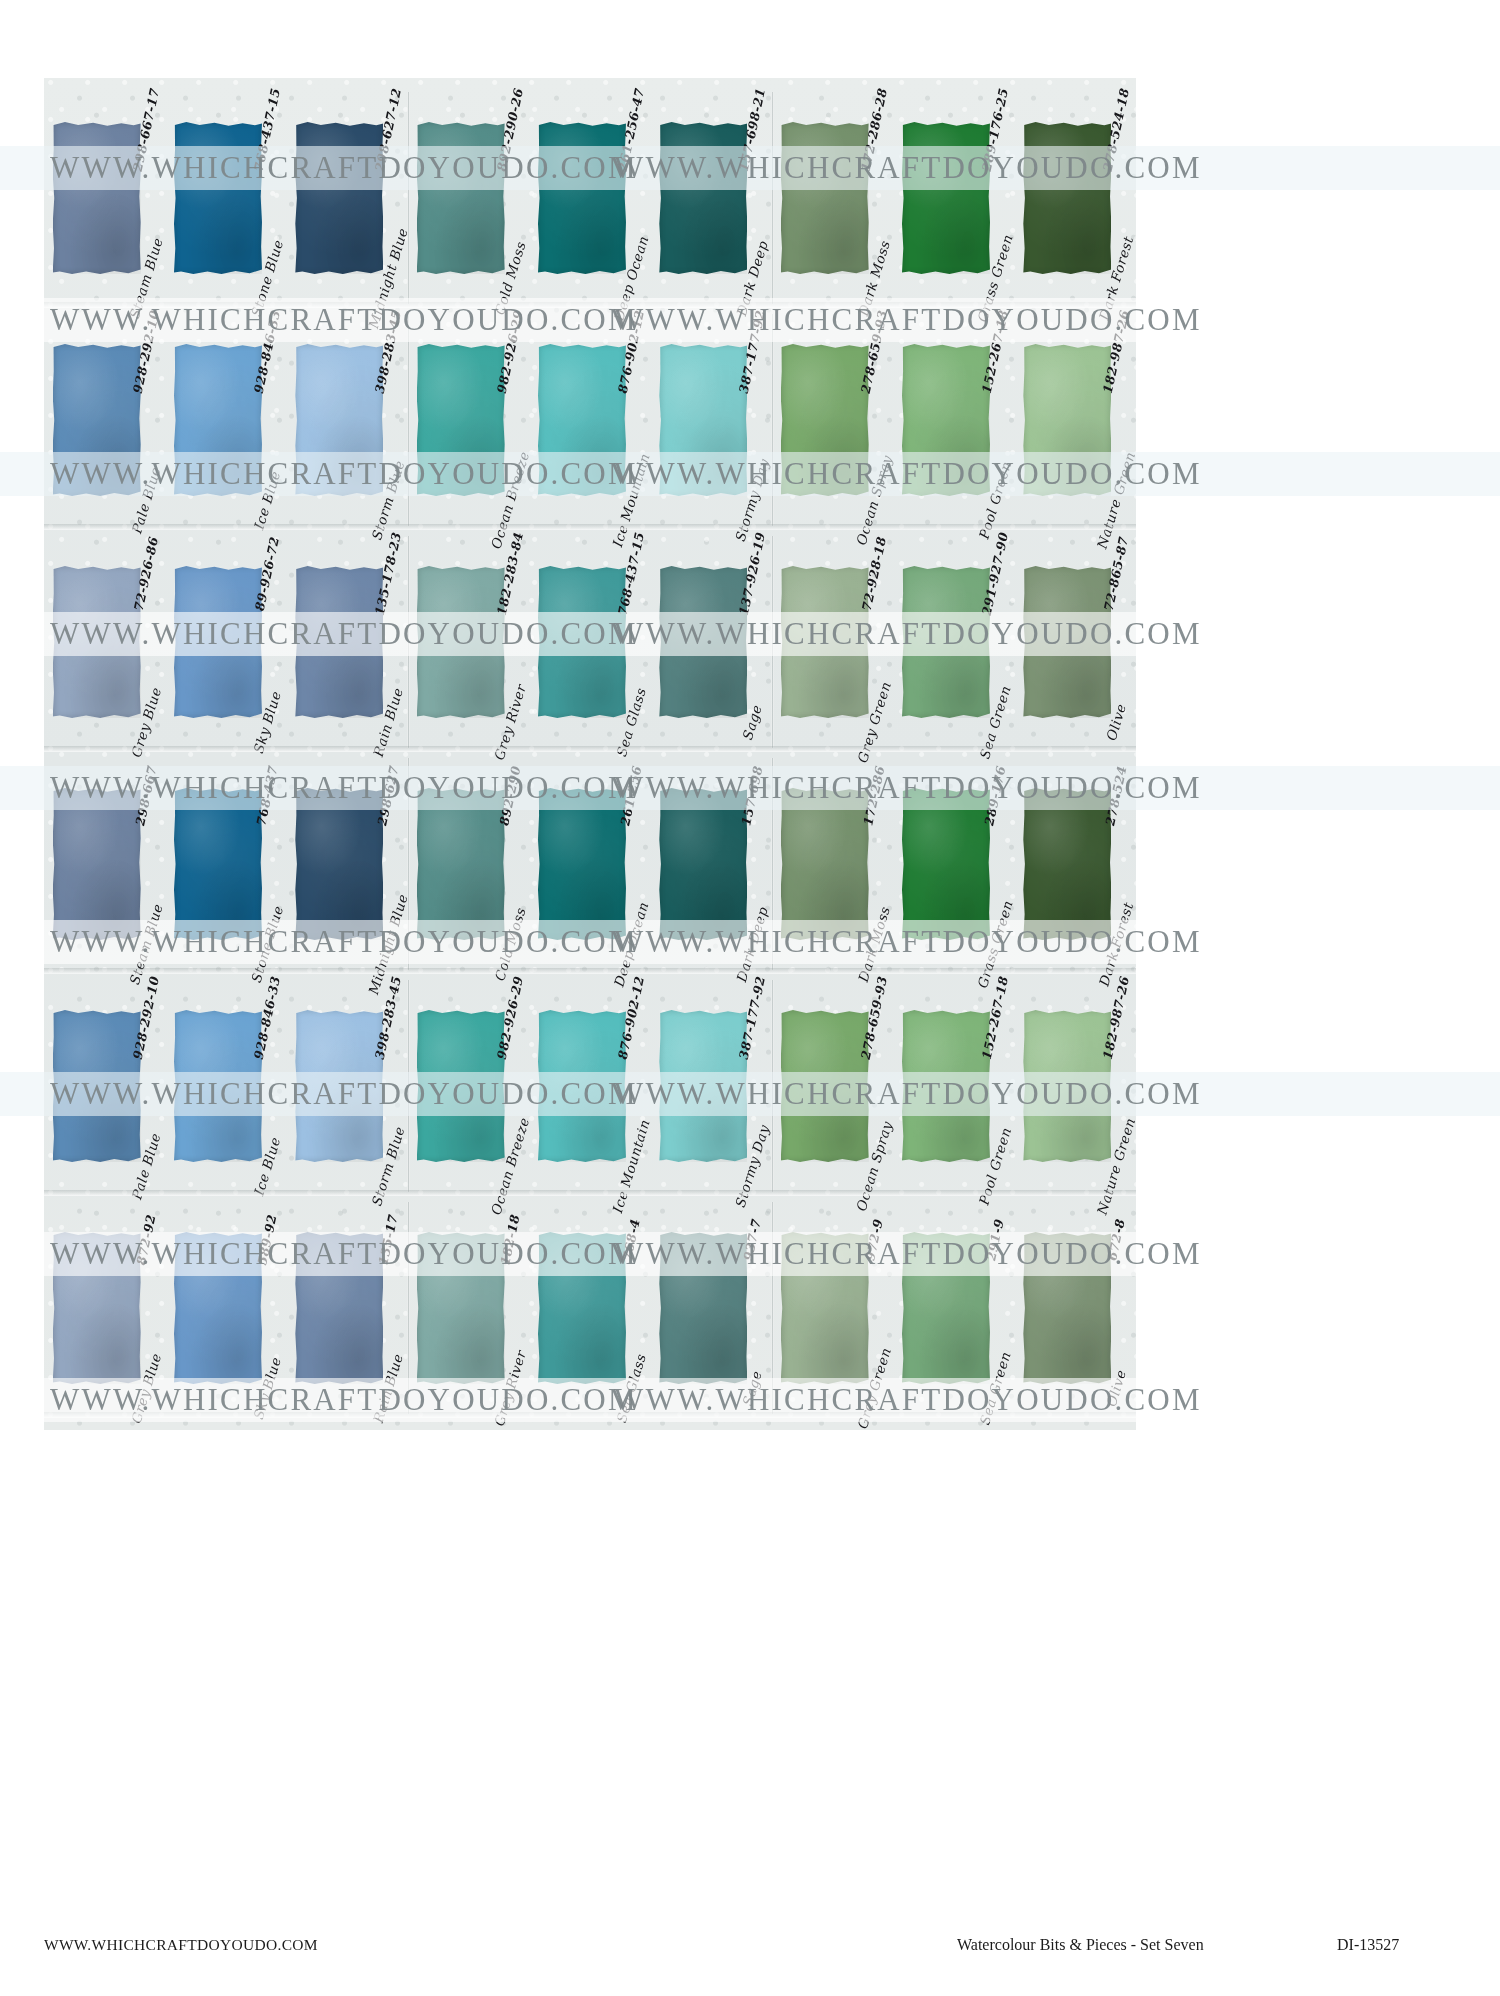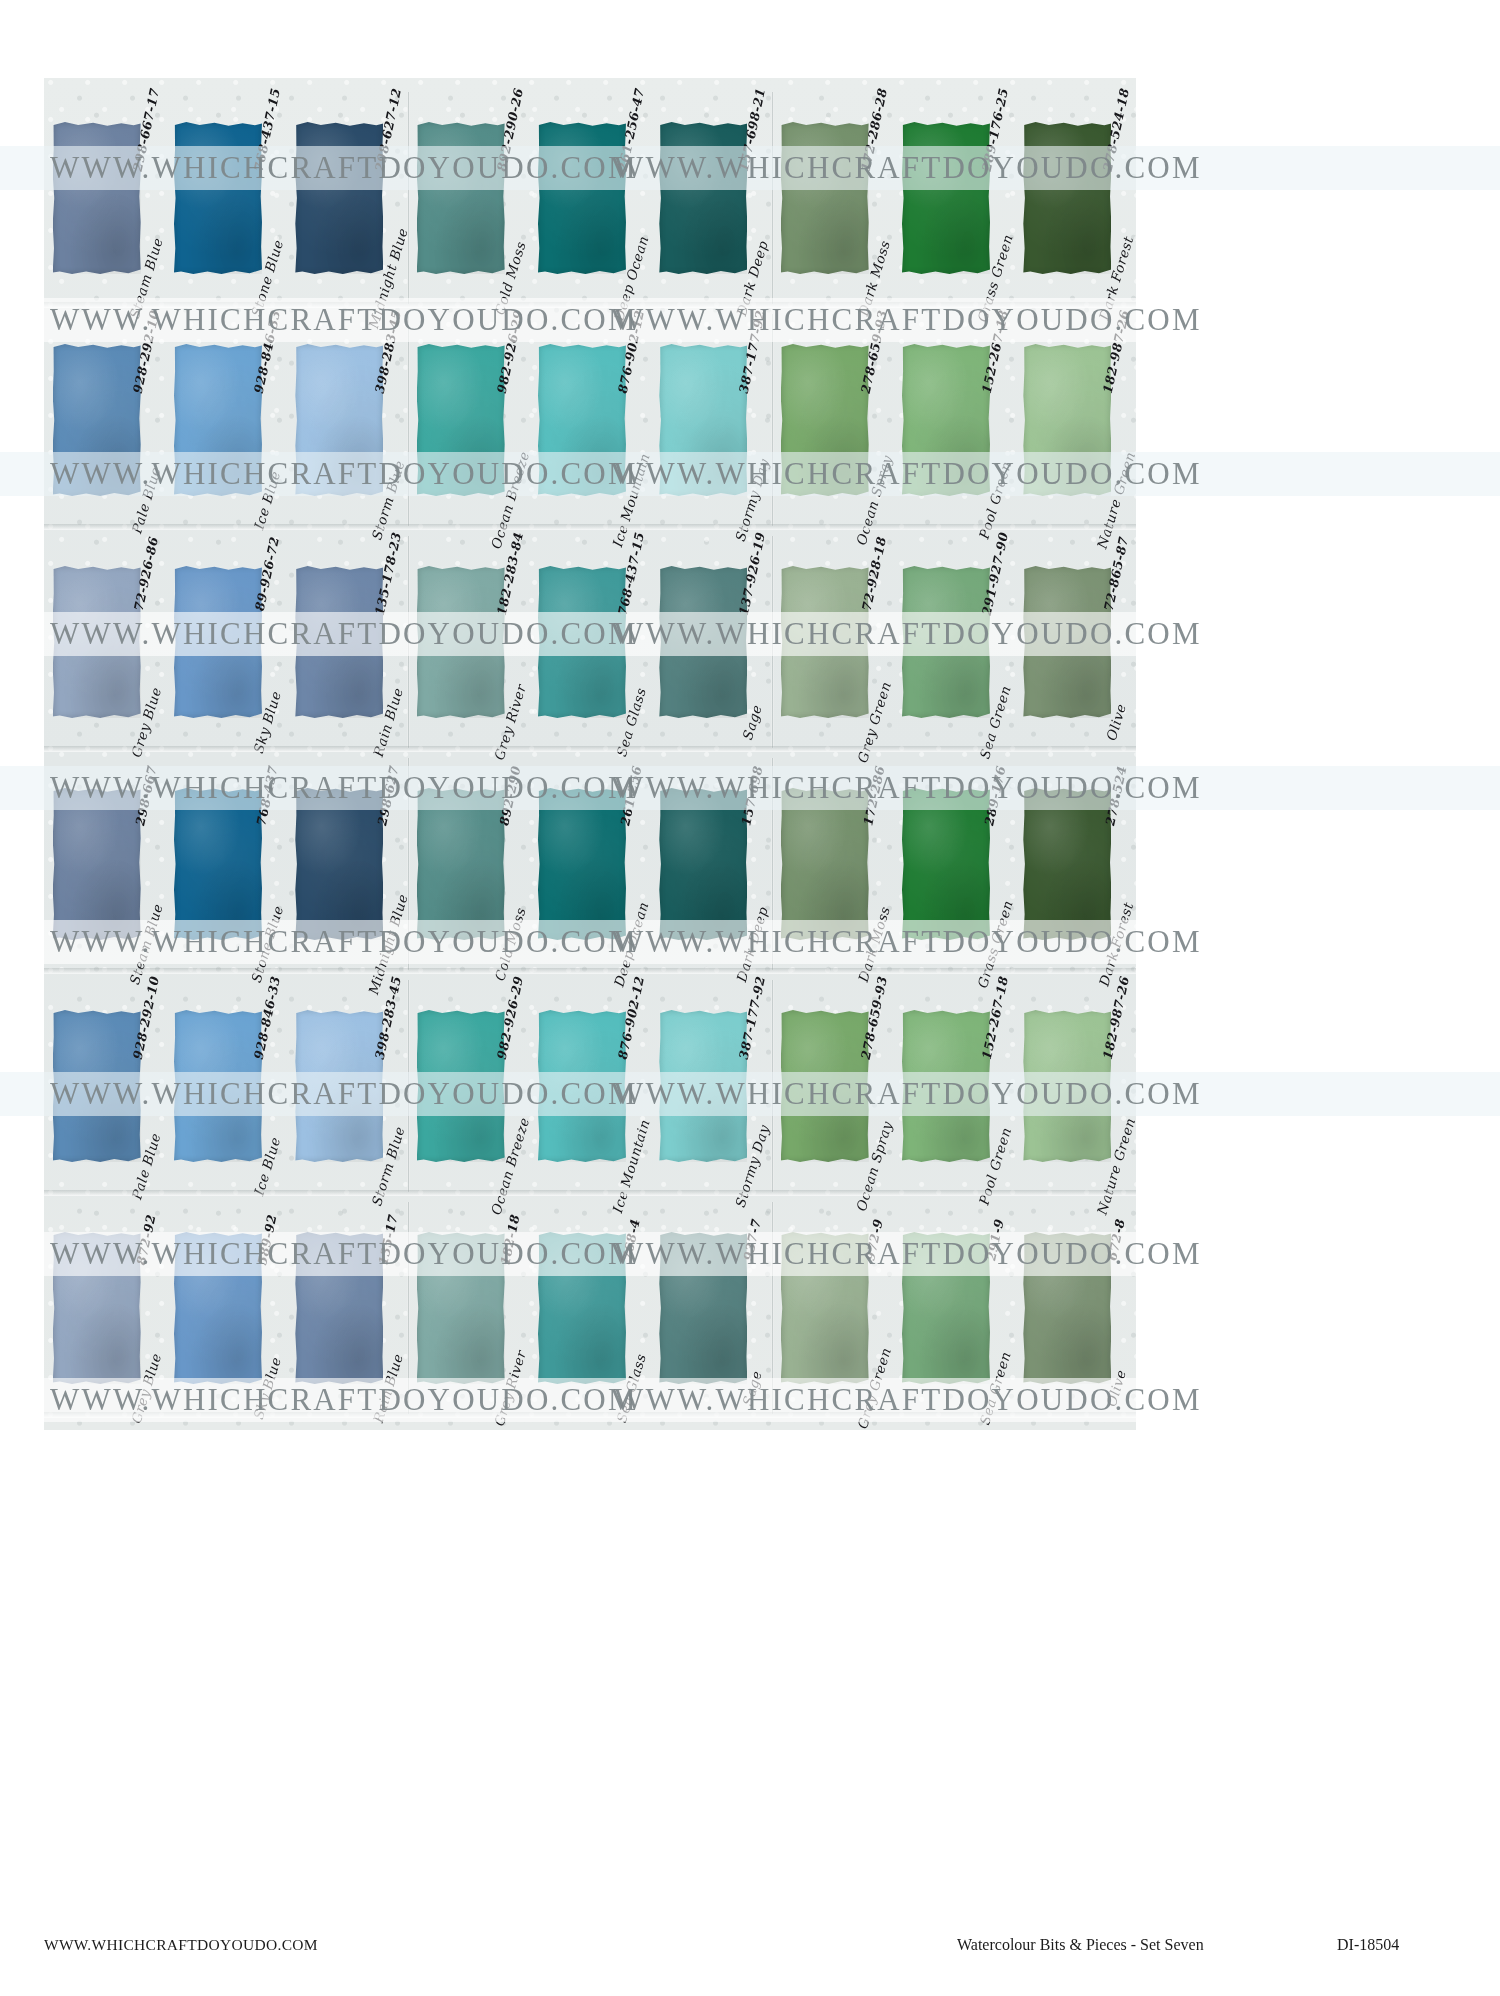--- a/index.html
+++ b/index.html
@@ -873,14 +873,14 @@
     </div>
     <div class="wm-band" style="top: 1378px;">
       <span class="wm-text wm-left">WWW.WHICHCRAFTDOYOUDO.COM</span>
       <span class="wm-text wm-right">WWW.WHICHCRAFTDOYOUDO.COM</span>
     </div>
   </div>
 
 <div id="footer">
   <span class="f-left">WWW.WHICHCRAFTDOYOUDO.COM</span>
   <span class="f-mid">Watercolour Bits &amp; Pieces - Set Seven</span>
-  <span class="f-right">DI-18504</span>
+  <span class="f-right">DI-13527</span>
 </div>
 
 </body></html>

